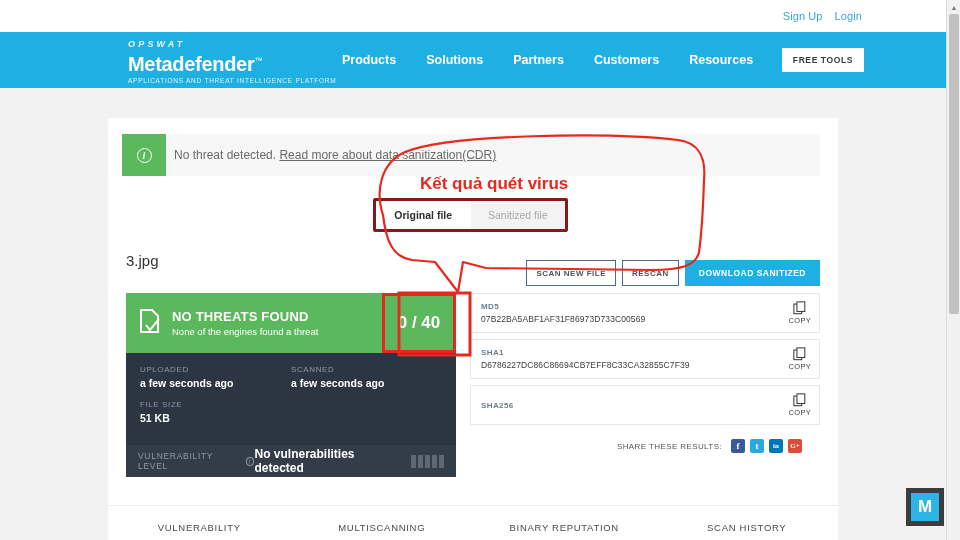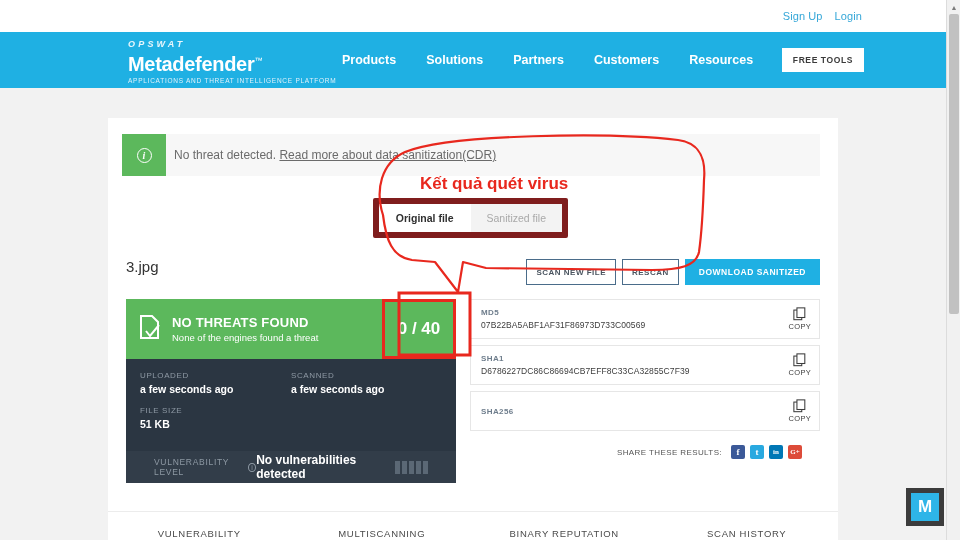--- a/index.html
+++ b/index.html
@@ -86,35 +86,35 @@
   }
   .banner-text {
     display: flex; align-items: center; padding-left: 8px;
     font-size: 12px; color: #6b6b6b;
   }
   .banner-text a { color: #6b6b6b; text-decoration: underline; }
 
   
   .file-tabs {
     display: flex; margin: 22px 0 0 265px; width: 195px;
-    border: 6px solid #7f1d1d; border-radius: 2px; overflow: hidden;
+    border: 3px solid #7f1d1d; border-radius: 2px; overflow: hidden;
   }
   .file-tab {
     flex: 1; text-align: center; font-size: 10.5px; padding: 8px 0;
     cursor: pointer;
   }
   .file-tab.active { background: #ffffff; color: #2f2f2f; font-weight: bold; }
   .file-tab.inactive { background: #f3f3f3; color: #a9a9a9; }
 
   
   .file-row {
     position: relative; margin: 16px 18px 0 18px; height: 34px;
   }
   .filename { font-size: 15px; color: #333; position: absolute; left: 0; top: 4px; }
-  .actions { position: absolute; right: 0; top: 5px; display: flex; gap: 6px; }
+  .actions { position: absolute; right: 0; top: 12px; display: flex; gap: 6px; }
   .btn-outline {
     background: #ffffff; border: 1px solid #4a6c8a; color: #4a5560;
     font-size: 8px; font-weight: bold; letter-spacing: .5px;
     padding: 7px 9px; cursor: pointer;
   }
   .btn-primary {
     background: #1fb0e3; border: none; color: #ffffff;
     font-size: 8.5px; font-weight: bold; letter-spacing: .5px;
     padding: 8px 14px; cursor: pointer;
   }
@@ -141,21 +141,21 @@
   .meta { background: #2b3642; padding: 12px 14px 10px 14px; }
   .meta-grid { display: flex; flex-wrap: wrap; }
   .meta-cell { width: 50%; margin-bottom: 11px; }
   .meta-label {
     font-size: 8px; color: #8e99a4; letter-spacing: .6px; margin-bottom: 3px;
   }
   .meta-value { font-size: 10.5px; color: #ffffff; font-weight: bold; }
 
   .vuln-bar {
     background: #323d49; display: flex; align-items: center;
-    padding: 9px 28px; height: 32px;
+    padding: 9px 12px; height: 32px;
   }
   .vuln-label {
     font-size: 8.5px; color: #8e99a4; letter-spacing: .7px;
     display: flex; align-items: center; gap: 6px;
   }
   .vuln-i {
     width: 9px; height: 9px; border-radius: 50%; border: 1px solid #8e99a4;
     font-size: 7px; display: flex; align-items: center; justify-content: center;
     color: #8e99a4;
   }

